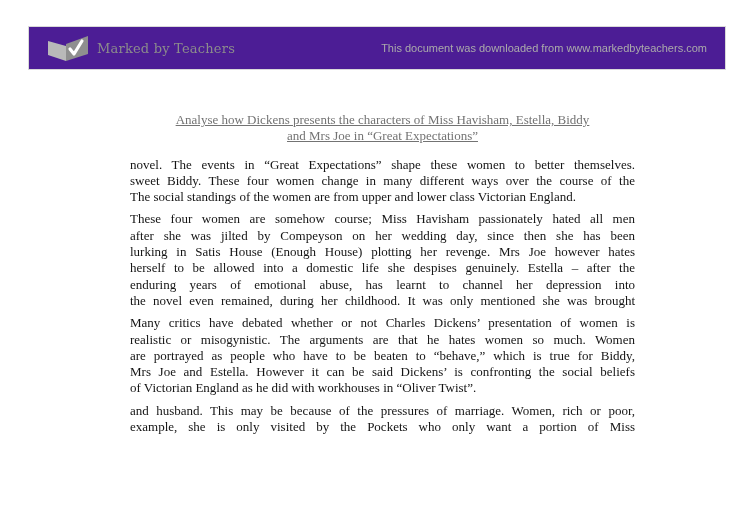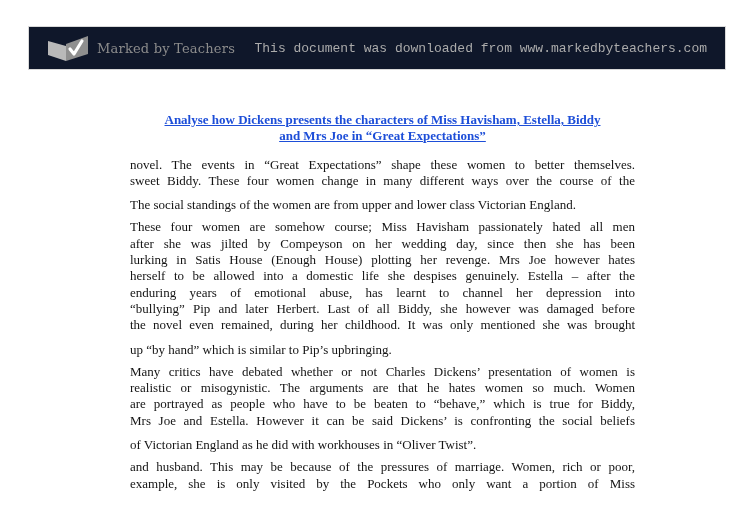--- a/index.html
+++ b/index.html
@@ -18,77 +18,76 @@
 
   
   .header-box {
     position: absolute;
     left: 28px;
     top: 26px;
     width: 698px;
     height: 44px;
     box-sizing: border-box;
     border: 1px solid #d9d9d9;
-    background: #0f172a;
+    background: #4c1d95;
     display: flex;
     align-items: center;
     justify-content: space-between;
     padding: 0 18px;
   }
   .logo-wrap {
     display: flex;
     align-items: center;
     gap: 8px;
   }
   .logo-icon svg { display: block; }
   .logo-text {
     font-family: "DejaVu Serif", serif;
     font-size: 13px;
     color: #8c8c8c;
     letter-spacing: 0.2px;
   }
   .download-note {
-    font-family: Liberation Mono, monospace;
-    font-size: 13px;
+    font-family: Liberation Sans, sans-serif;
+    font-size: 11px;
     color: #ababab;
   }
 
   
   .doc {
     position: absolute;
     left: 130px;
     top: 112px;
     width: 505px;
   }
   .essay-title {
     margin: 0 0 12px 0;
     font-size: 13.2px;
-    font-weight: bold;
+    font-weight: normal;
     line-height: 16.5px;
     text-align: center;
-    color: #1d4ed8;
+    color: #737373;
   }
   .essay-title .tline {
     display: block;
     text-decoration: underline;
   }
   .para {
     margin: 0 0 6px 0;
   }
   .tline, .jline, .lline {
     font-size: 13px;
     line-height: 16.3px;
   }
   .jline {
     text-align: justify;
     text-align-last: justify;
   }
   .lline {
     text-align: left;
-    margin-top: 8px;
   }
 </style>
 </head>
 <body>
 
 <div class="header-box">
   <div class="logo-wrap">
     <span class="logo-icon">
       <svg width="42" height="29" viewBox="0 0 42 29" xmlns="http://www.w3.org/2000/svg">
         <path d="M1 7 L19 12 L19 27 L1 21 Z" fill="#b9b9b9"></path>
@@ -111,23 +110,21 @@
         <div class="jline">novel. The events in “Great Expectations” shape these women to better themselves.</div>
         <div class="jline">sweet Biddy. These four women change in many different ways over the course of the</div>
         <div class="lline">The social standings of the women are from upper and lower class Victorian England.</div>
       </div>
       <div class="para">
         <div class="jline">These four women are somehow course; Miss Havisham passionately hated all men</div>
         <div class="jline">after she was jilted by Compeyson on her wedding day, since then she has been</div>
         <div class="jline">lurking in Satis House (Enough House) plotting her revenge. Mrs Joe however hates</div>
         <div class="jline">herself to be allowed into a domestic life she despises genuinely. Estella – after the</div>
         <div class="jline">enduring years of emotional abuse, has learnt to channel her depression into</div>
-        <div class="jline">“bullying” Pip and later Herbert. Last of all Biddy, she however was damaged before</div>
         <div class="jline">the novel even remained, during her childhood. It was only mentioned she was brought</div>
-        <div class="lline">up “by hand” which is similar to Pip’s upbringing.</div>
       </div>
       <div class="para">
         <div class="jline">Many critics have debated whether or not Charles Dickens’ presentation of women is</div>
         <div class="jline">realistic or misogynistic. The arguments are that he hates women so much. Women</div>
         <div class="jline">are portrayed as people who have to be beaten to “behave,” which is true for Biddy,</div>
         <div class="jline">Mrs Joe and Estella. However it can be said Dickens’ is confronting the social beliefs</div>
         <div class="lline">of Victorian England as he did with workhouses in “Oliver Twist”.</div>
       </div>
       <div class="para">
         <div class="jline">and husband. This may be because of the pressures of marriage. Women, rich or poor,</div>

